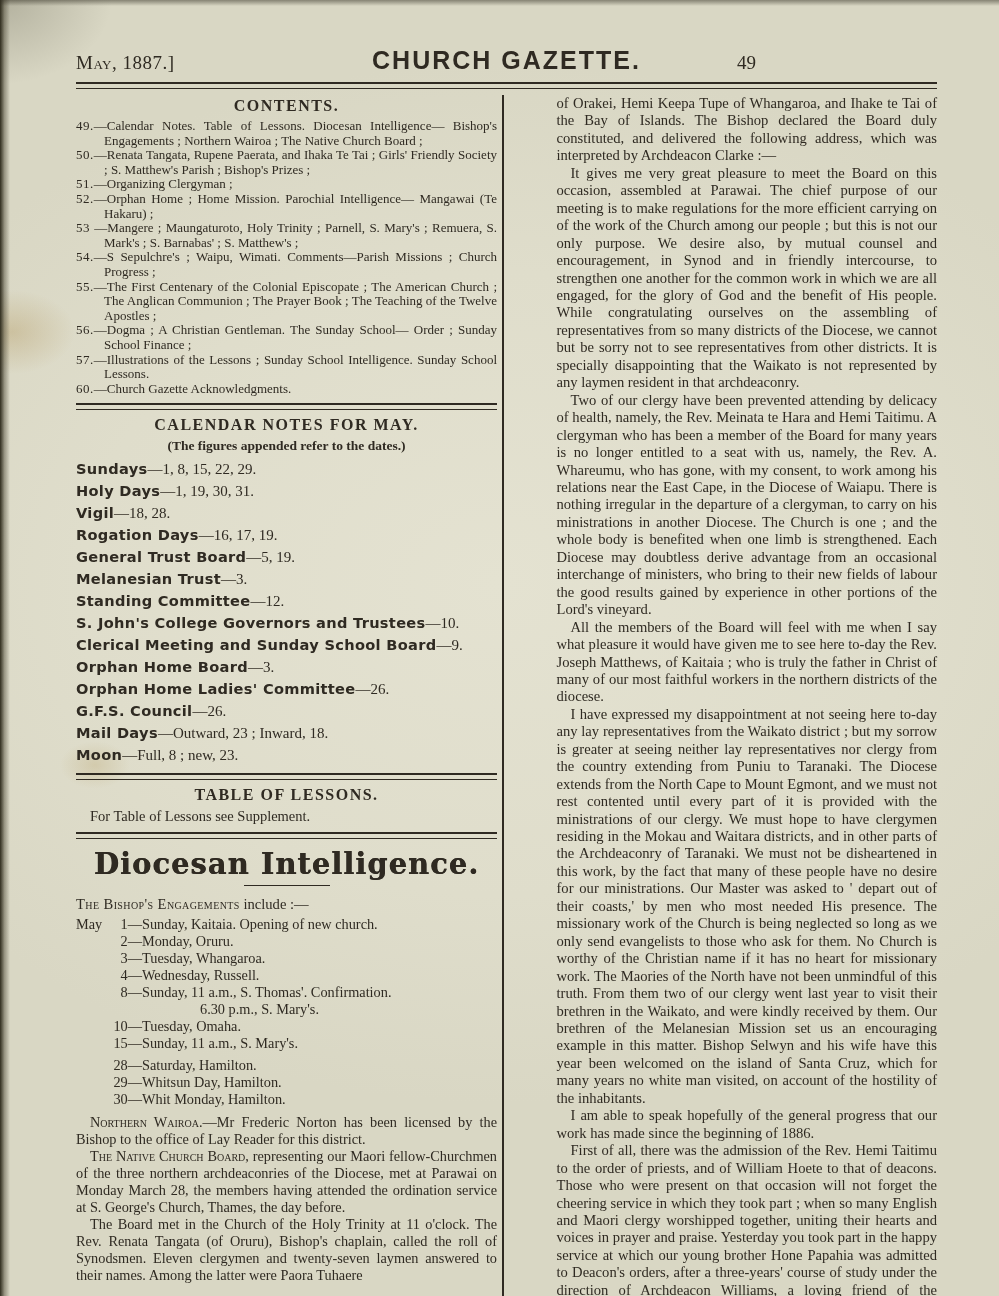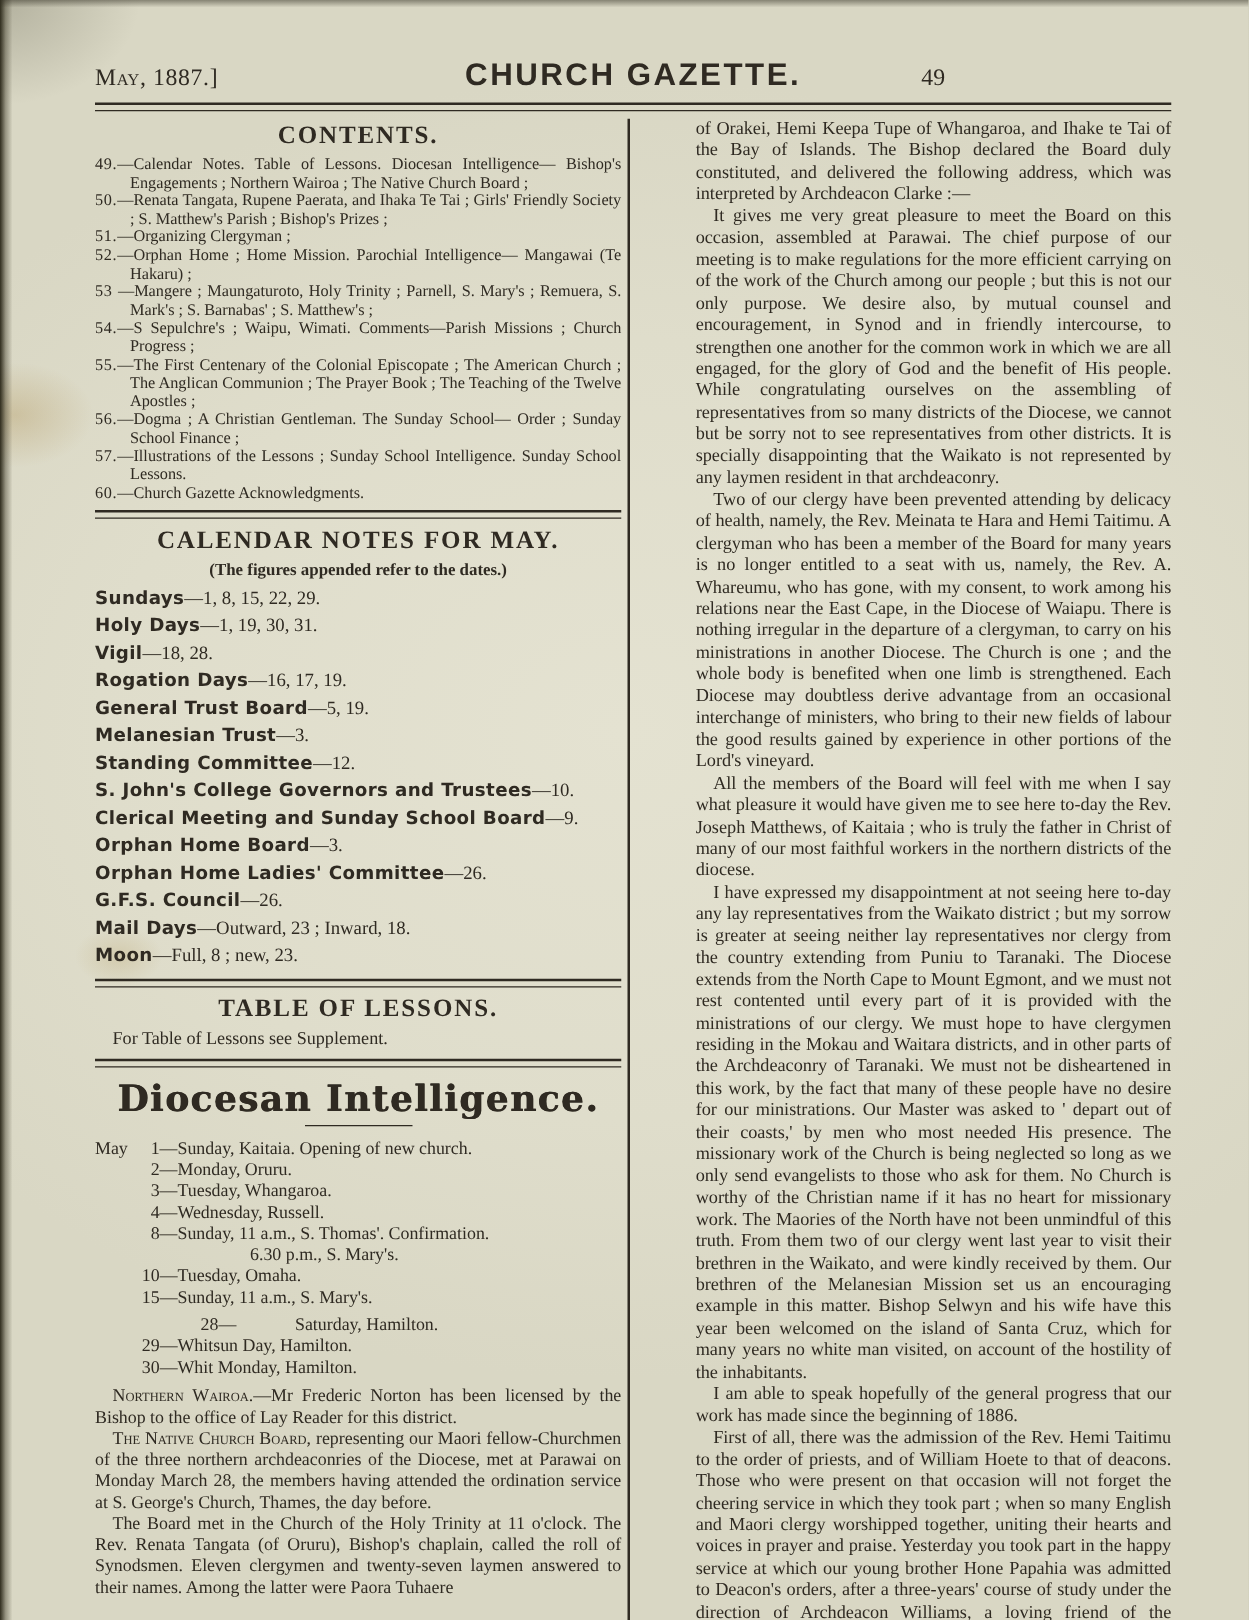--- a/index.html
+++ b/index.html
@@ -41,21 +41,21 @@
   .rule-double{height:4px;border-top:2px solid var(--ink);border-bottom:1px solid var(--ink);
     margin:7px 0 6px;}
   .short-rule{width:86px;height:0;border-top:1.5px solid var(--ink);margin:4px auto 10px;}
 
   
   .columns{display:flex;align-items:stretch;margin-top:2px;}
   .col-left{width:421px;}
   .col-divider{width:1.5px;background:var(--ink);margin:0 5px;}
   .col-right{flex:1;margin-left:48px;}
 
-  .sec-head{margin:2px 0 4px;text-align:center;font-size:20px;font-weight:700;
+  .sec-head{margin:2px 0 4px;text-align:center;font-size:16px;font-weight:700;
     letter-spacing:1.5px;}
 
   
   .c-item{margin:0;padding-left:28px;text-indent:-28px;font-size:13px;line-height:14.6px;
     text-align:justify;}
   .c-num{letter-spacing:.5px;}
   .it{}
   .sc{font-variant:small-caps;}
 
   
@@ -66,21 +66,21 @@
 
   
   .lessons-note{margin:0 0 2px;font-size:14.5px;padding-left:14px;}
 
   
   .blackletter{margin:8px 0 2px;text-align:center;font-family:"DejaVu Serif",serif;
     font-size:29px;font-weight:700;letter-spacing:1px;text-shadow:.4px 0 0 var(--ink);}
   .engage-intro{margin:0 0 3px;font-size:14.6px;line-height:17px;}
   .engage-intro .sc{letter-spacing:.4px;}
   .eng-row{margin:0;font-size:14.3px;line-height:17px;display:flex;}
-  .eng-row.gap{margin-top:5px;gap:47px;}
+  .eng-row.gap{margin-top:5px;}
   .eng-pre{width:34px;flex:none;}
   .eng-day{width:32px;flex:none;text-align:right;white-space:pre;}
   .eng-text{flex:1;}
   .eng-text.eng-indent{padding-left:58px;}
 
   
   .para{margin:0;font-size:14.5px;line-height:17.2px;text-align:justify;text-indent:14px;}
   .para.noindent{text-indent:0;}
   #left-paragraphs{margin-top:6px;}
   #left-paragraphs .para{font-size:14.3px;line-height:17px;}
@@ -141,20 +141,23 @@
         <div class="rule-double"></div>
 
         <h2 class="sec-head">TABLE OF LESSONS.</h2>
         <p class="lessons-note">For Table of Lessons see Supplement.</p>
 
         <div class="rule-double"></div>
 
         <h2 class="blackletter">Diocesan Intelligence.</h2>
         <div class="short-rule"></div>
 
+        <p class="engage-intro">
+          <span class="sc">The Bishop's Engagements</span><span> include :—</span>
+        </p>
         <div id="engagements">
             <p class="eng-row">
               <span class="eng-pre">May</span>
               <span class="eng-day">1—</span>
               <span class="eng-text"><span>Sunday, Kaitaia.  Opening of new church.</span></span>
             </p>
             <p class="eng-row">
               <span class="eng-pre"></span>
               <span class="eng-day">2—</span>
               <span class="eng-text"><span>Monday, Oruru.</span></span>

